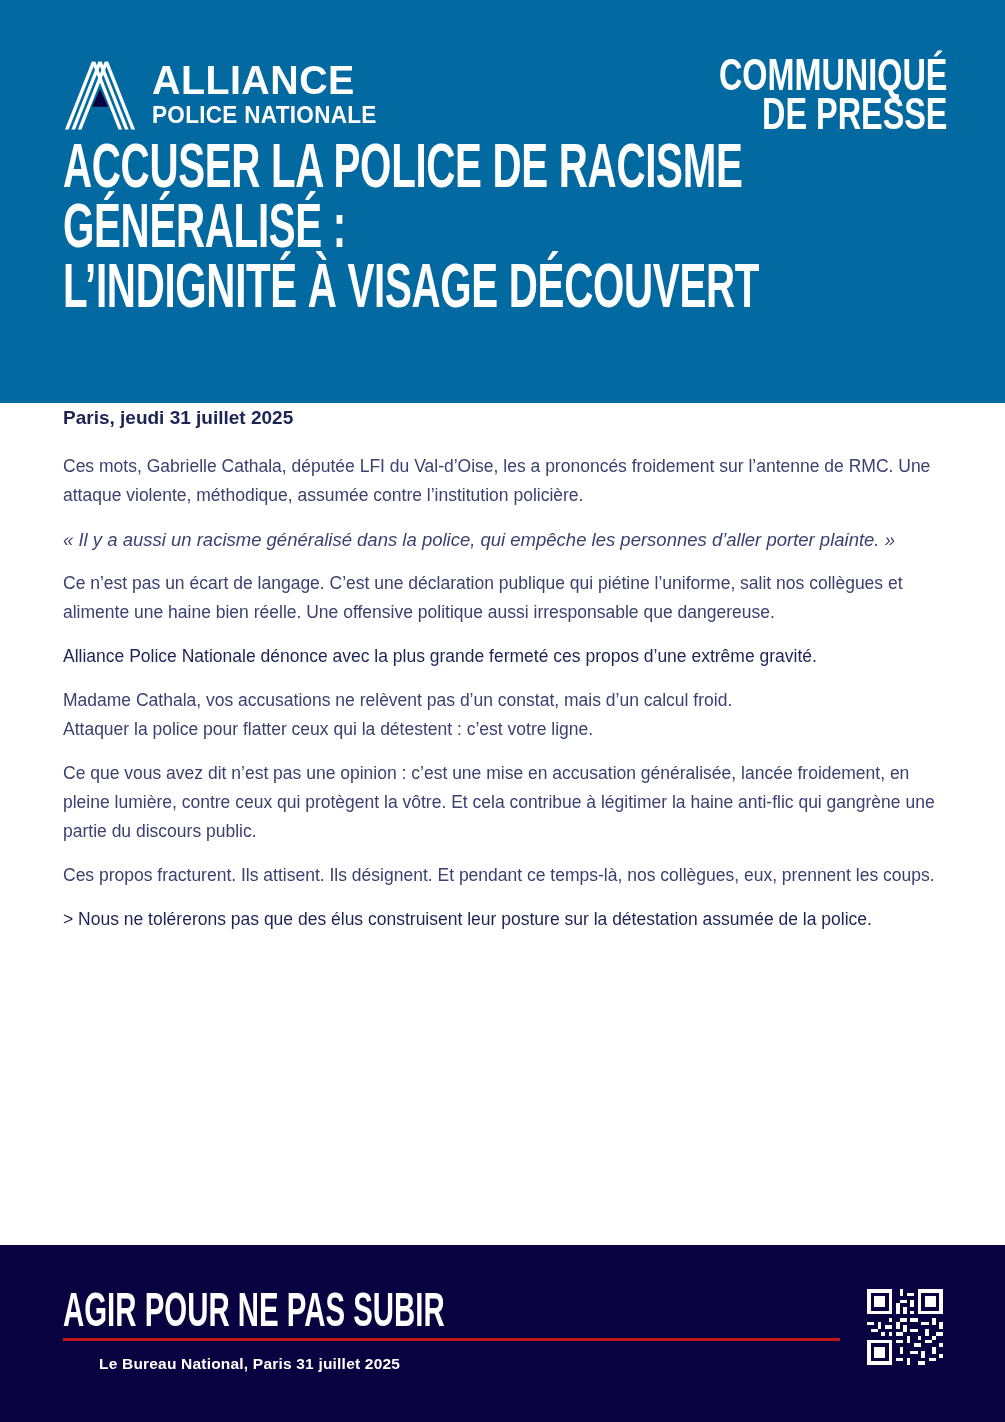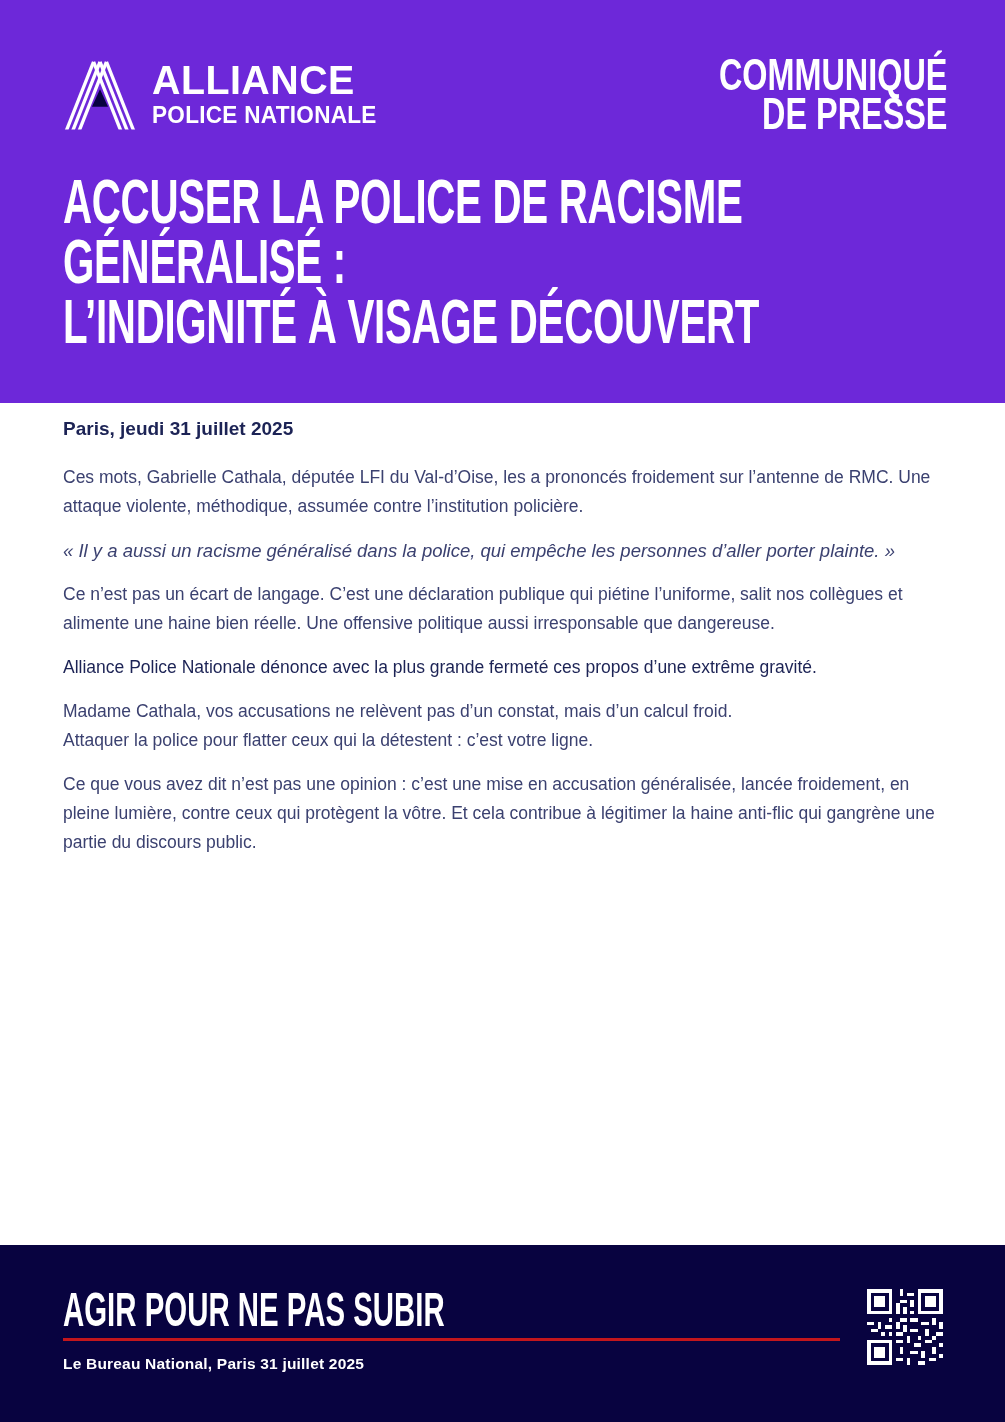--- a/index.html
+++ b/index.html
@@ -10,21 +10,21 @@
     width: 1005px; height: 1422px;
     margin: 0 auto;
     background: #ffffff;
     overflow: hidden;
     display: flex; flex-direction: column;
   }
 
   
   .hero {
     height: 403px;
-    background: #6d28d9;
+    background: #0369a1;
     color: #ffffff;
     padding: 53px 58px 0 63px;
     flex: 0 0 auto;
   }
   .brand-row { display: flex; justify-content: space-between; align-items: flex-start; }
   .logo { display: flex; align-items: center; gap: 15px; }
   .logo-mark { width: 74px; height: 82px; flex: 0 0 auto; }
   .logo-text { display: flex; flex-direction: column; }
   .logo-brand {
     font-size: 41px; font-weight: 700; letter-spacing: 0.5px;
@@ -36,38 +36,38 @@
   }
 
   .doc-type {
     text-align: right;
     font-size: 45px; font-weight: 700;
     line-height: 39px; letter-spacing: 0;
     transform: scaleX(0.72); transform-origin: right top;
     margin-top: 2px;
   }
 
-  .headline { margin-top: 36px; }
+  .headline { }
   .headline-inner {
     transform: scaleX(0.64); transform-origin: top left;
     font-weight: 700;
   }
   .hl-line {
     display: block;
     font-size: 63px; line-height: 60px;
     letter-spacing: -0.5px;
     white-space: nowrap;
   }
 
   
   .doc-body {
     flex: 0 0 auto;
     height: 842px;
     background: #ffffff;
-    padding: 11px 62px 0 63px;
+    padding: 0 62px 0 63px;
     color: #3b4170;
     font-size: 17.5px;
     overflow: hidden;
   }
   .dateline {
     color: #1c2355; font-weight: 700; font-size: 19px;
     line-height: 29px; margin-bottom: 20px;
   }
   .para { line-height: 29px; margin-bottom: 15px; }
   .para.quote { font-style: italic; font-size: 18.5px; white-space: nowrap; }
@@ -89,21 +89,21 @@
     transform: scaleX(0.60); transform-origin: left center;
     white-space: nowrap;
   }
   .red-rule {
     width: 777px; height: 3px;
     background: #c3161c;
     margin-top: 7px;
   }
   .signature {
     margin-top: 14px;
-    font-size: 15.5px; font-weight: 700; letter-spacing: 0.2px;
+    font-size: 15.5px; font-weight: 700; letter-spacing: 0.2px; margin-left: 36px;
   }
   .qr { width: 76px; height: 76px; margin-top: 2px; flex: 0 0 auto; }
 </style>
 </head>
 <body>
 
 <div class="page">
 
   <header class="hero">
     <div class="brand-row">
@@ -149,20 +149,22 @@
   <main class="doc-body">
     <p class="dateline">Paris, jeudi 31 juillet 2025</p>
 
     <p class="para">Ces mots, Gabrielle Cathala, députée LFI du Val-d’Oise, les a prononcés froidement sur l’antenne de RMC. Une attaque violente, méthodique, assumée contre l’institution policière.</p>
     <p class="para quote">« Il y a aussi un racisme généralisé dans la police, qui empêche les personnes d’aller porter plainte. »</p>
     <p class="para">Ce n’est pas un écart de langage. C’est une déclaration publique qui piétine l’uniforme, salit nos collègues et alimente une haine bien réelle. Une offensive politique aussi irresponsable que dangereuse.</p>
     <p class="para bold nowrap">Alliance Police Nationale dénonce avec la plus grande fermeté ces propos d’une extrême gravité.</p>
     <p class="para prelines">Madame Cathala, vos accusations ne relèvent pas d’un constat, mais d’un calcul froid.
 Attaquer la police pour flatter ceux qui la détestent : c’est votre ligne.</p>
     <p class="para">Ce que vous avez dit n’est pas une opinion : c’est une mise en accusation généralisée, lancée froidement, en pleine lumière, contre ceux qui protègent la vôtre. Et cela contribue à légitimer la haine anti-flic qui gangrène une partie du discours public.</p>
+    <p class="para">Ces propos fracturent. Ils attisent. Ils désignent. Et pendant ce temps-là, nos collègues, eux, prennent les coups.</p>
+    <p class="para bold nowrap">&gt; Nous ne tolérerons pas que des élus construisent leur posture sur la détestation assumée de la police.</p>
   </main>
 
   <footer class="footer">
     <div class="footer-left">
       <div class="slogan">AGIR POUR NE PAS SUBIR</div>
       <div class="red-rule"></div>
       <div class="signature">Le Bureau National, Paris 31 juillet 2025</div>
     </div>
 
     <svg class="qr" viewBox="0 0 21 21" aria-hidden="true" shape-rendering="crispEdges">

